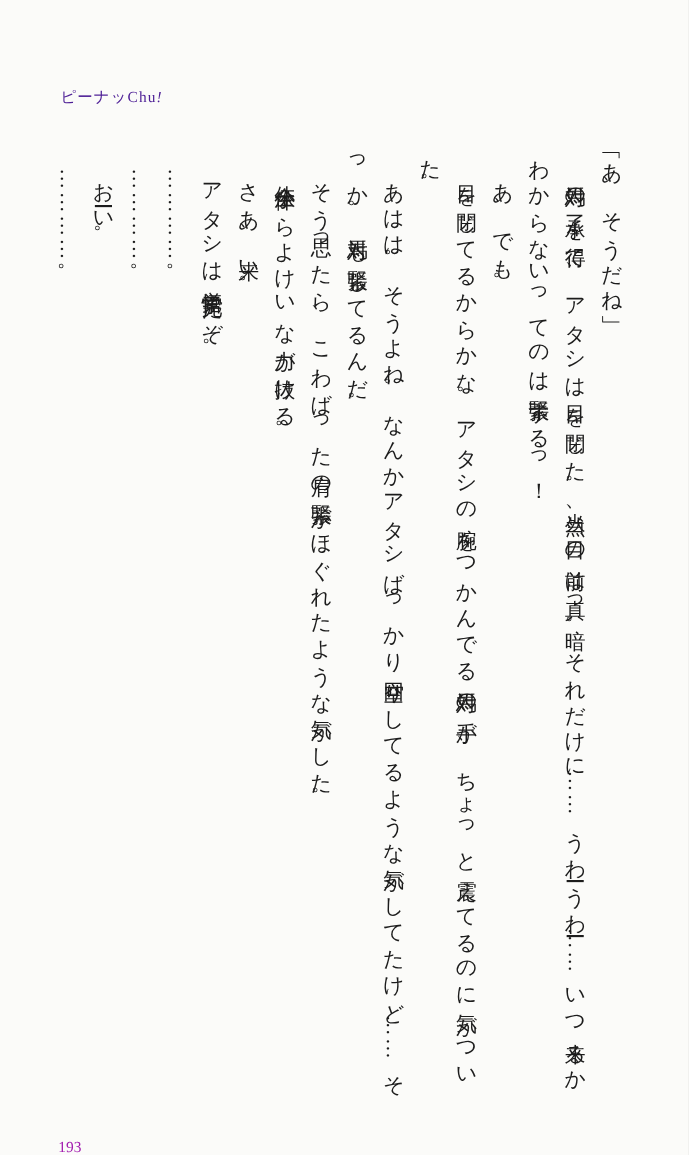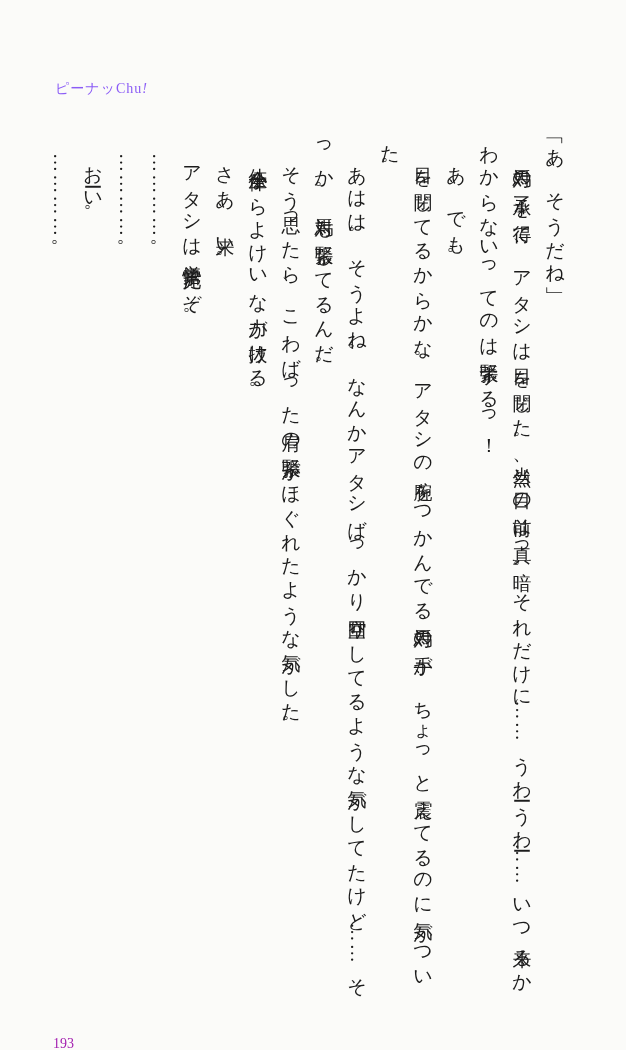--- a/index.html
+++ b/index.html
@@ -16,21 +16,21 @@
     overflow: hidden;
     font-family: "Liberation Serif", "DejaVu Serif", serif;
     color: #1e1e1e;
   }
   .running-title {
     position: absolute;
     top: 80px;
     left: 55px;
     font-size: 14px;
     letter-spacing: 1px;
-    color: #8b5cf6;
+    color: #4c1d95;
     white-space: nowrap;
   }
   .running-title .bang {
     font-style: italic;
   }
   .text-block {
     position: absolute;
     top: 132px;
     right: 54px;
     height: 862px;

